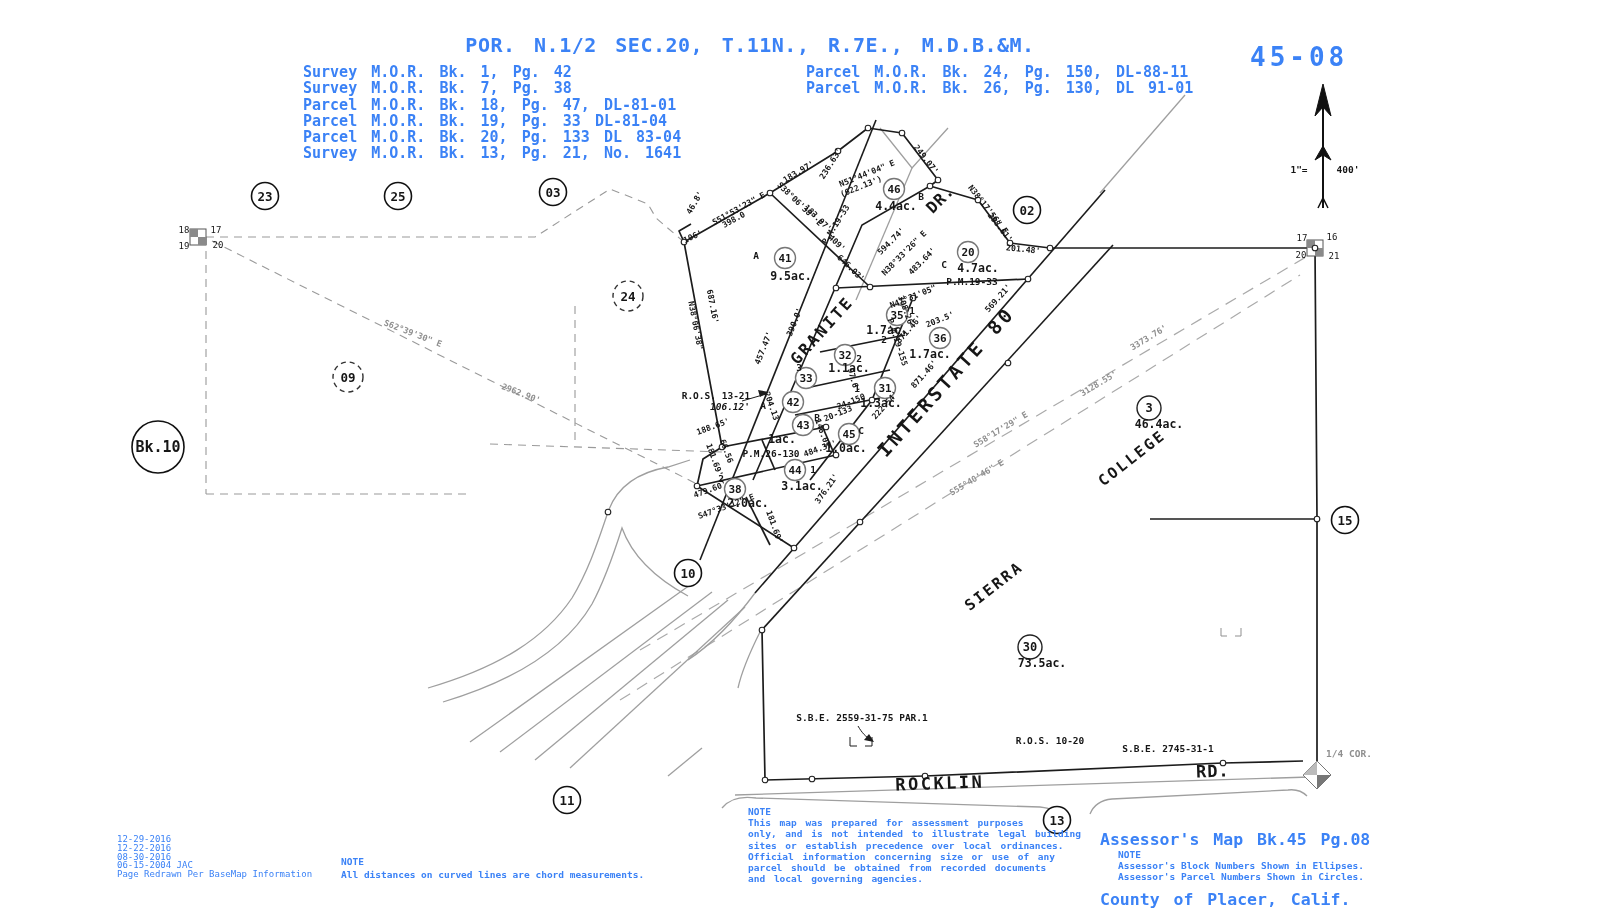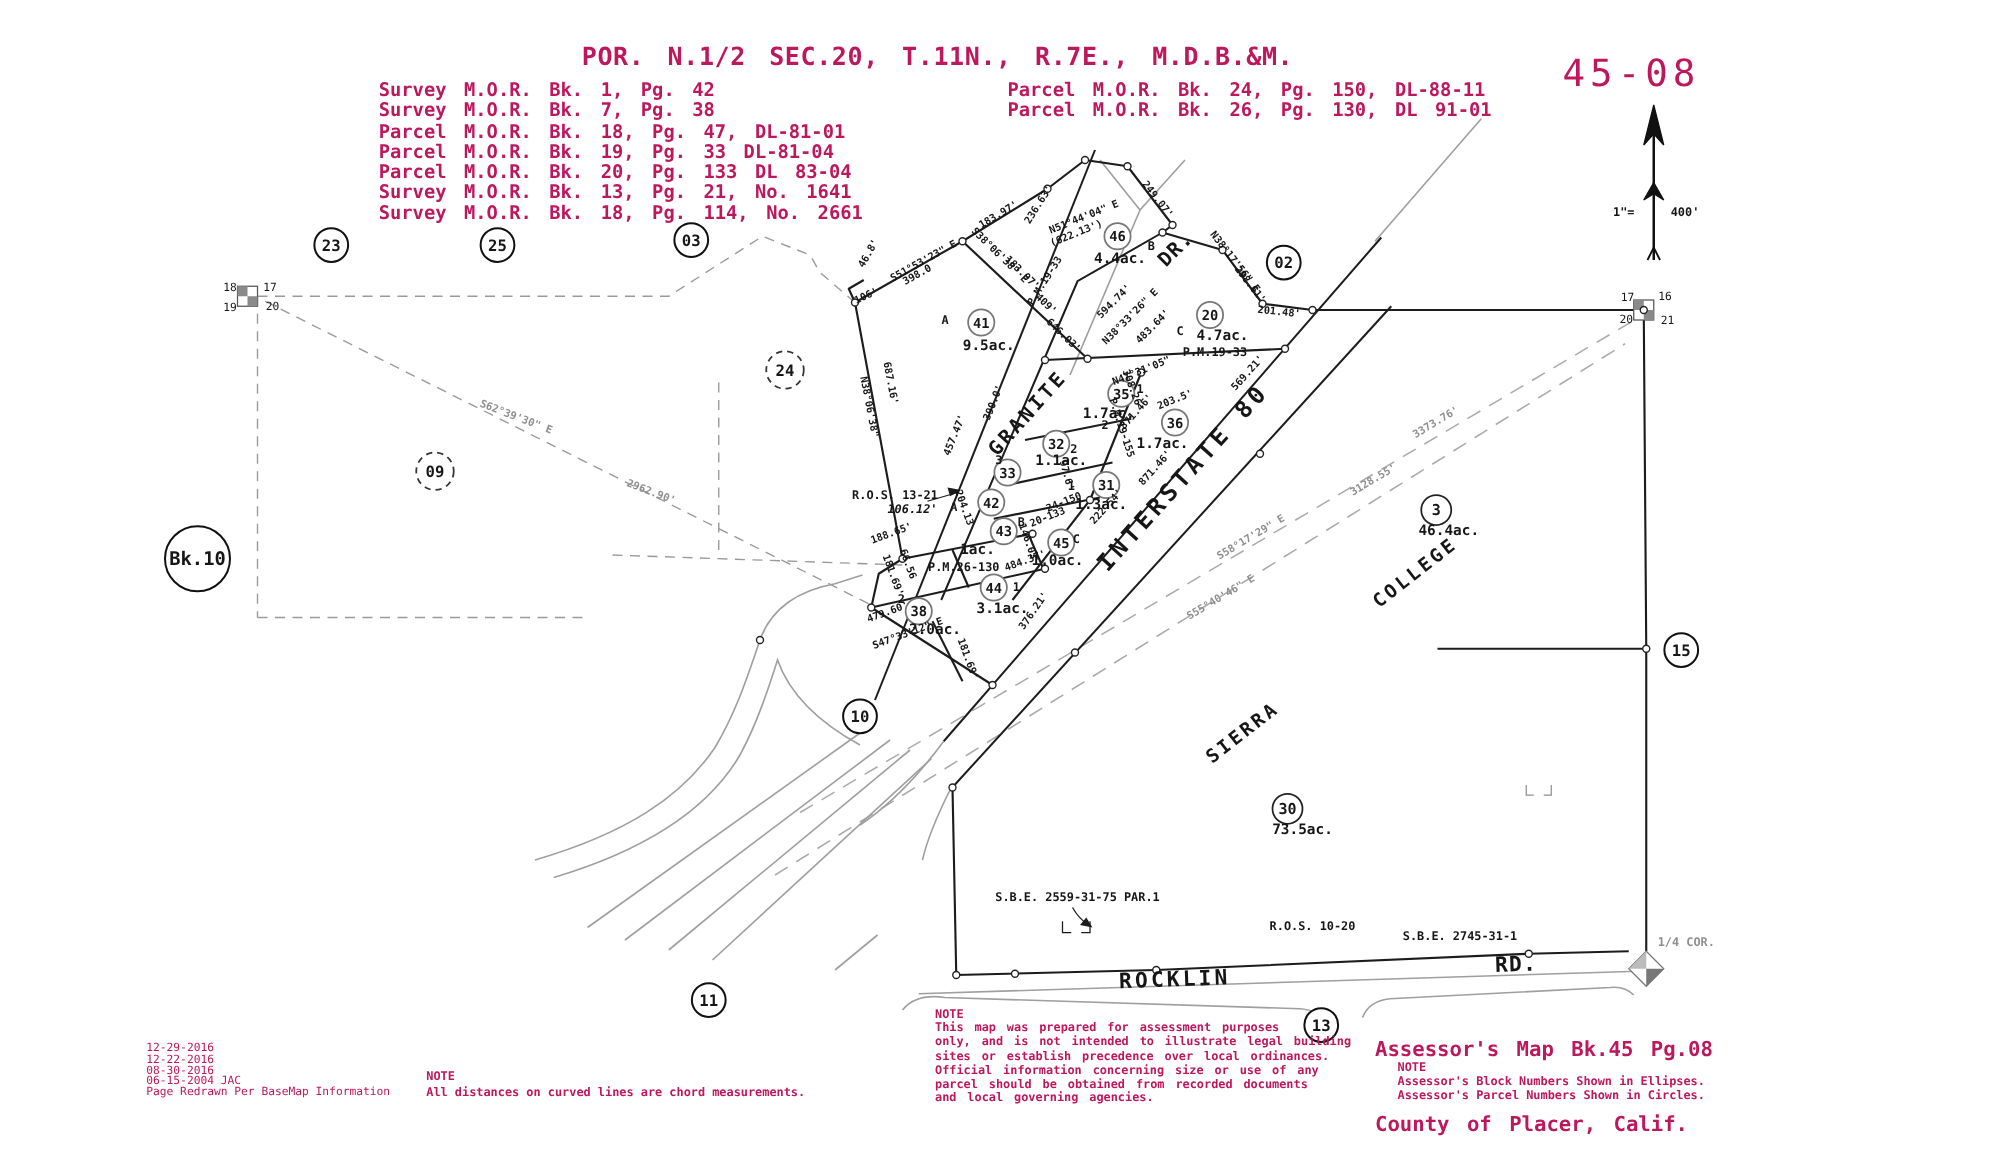--- a/index.html
+++ b/index.html
@@ -1,40 +1,40 @@
 <!DOCTYPE html>
 <html><head>
 <meta charset="utf-8">
 <style>
   html,body{margin:0;padding:0;background:#e8e8e8;}
   .page{position:relative;width:1600px;height:924px;background:#ffffff;
-        font-family:"DejaVu Sans Mono",monospace;color:#be185d;overflow:hidden;}
+        font-family:"DejaVu Sans Mono",monospace;color:#3b82f6;overflow:hidden;}
   .abs{position:absolute;white-space:pre;}
   .title{top:33px;left:300px;width:900px;text-align:center;font-size:20px;letter-spacing:.5px;word-spacing:6px;font-weight:600;}
-  .mapnum{top:42px;left:1250px;font-size:30px;letter-spacing:4px;font-weight:400;}
+  .mapnum{top:42px;left:1250px;font-size:26px;letter-spacing:4px;font-weight:700;}
   .survey-list{font-size:15px;line-height:16.3px;word-spacing:5px;font-weight:600;}
   .sl{top:64px;left:303px;}
   .sr{top:64px;left:806px;}
   .dates{top:835px;left:117px;font-size:9px;line-height:8.8px;font-weight:400;}
   .note-curved{top:855px;left:341px;font-size:9.5px;line-height:13px;font-weight:600;}
   .note-center{top:806px;left:748px;font-size:9.5px;line-height:11.2px;font-weight:600;word-spacing:3px;}
   .map-title{top:790px;left:1100px;font-size:16.5px;line-height:20px;word-spacing:4px;font-weight:600;}
   .note-numbers{top:849px;left:1118px;font-size:9.5px;line-height:11px;font-weight:600;}
   svg{position:absolute;top:0;left:0;}
   svg text{font-family:"DejaVu Sans Mono",monospace;fill:#161616;}
   text.gry{fill:#8f8f8f;}
 </style>
 </head>
 <body>
 
 <div class="page">
 
   <div class="abs title">POR. N.1/2 SEC.20, T.11N., R.7E., M.D.B.&amp;M.</div>
   <div class="abs mapnum">45-08</div>
-  <div class="abs survey-list sl"><div>Survey M.O.R. Bk. 1, Pg. 42</div><div>Survey M.O.R. Bk. 7, Pg. 38</div><div>Parcel M.O.R. Bk. 18, Pg. 47, DL-81-01</div><div>Parcel M.O.R. Bk. 19, Pg. 33 DL-81-04</div><div>Parcel M.O.R. Bk. 20, Pg. 133 DL 83-04</div><div>Survey M.O.R. Bk. 13, Pg. 21, No. 1641</div><div>Survey M.O.R. Bk. 18, Pg. 114, No. 2661</div></div>
+  <div class="abs survey-list sl"><div>Survey M.O.R. Bk. 1, Pg. 42</div><div>Survey M.O.R. Bk. 7, Pg. 38</div><div>Parcel M.O.R. Bk. 18, Pg. 47, DL-81-01</div><div>Parcel M.O.R. Bk. 19, Pg. 33 DL-81-04</div><div>Parcel M.O.R. Bk. 20, Pg. 133 DL 83-04</div><div>Survey M.O.R. Bk. 13, Pg. 21, No. 1641</div></div>
   <div class="abs survey-list sr"><div>Parcel M.O.R. Bk. 24, Pg. 150, DL-88-11</div><div>Parcel M.O.R. Bk. 26, Pg. 130, DL 91-01</div></div>
 
   <svg id="map" width="1600" height="924" viewBox="0 0 1600 924">
 
     <g stroke="#9a9a9a" stroke-width="1.1" fill="none" stroke-dasharray="8 6">
       <path d="M206,237 H535 L610,189 L648,204 L656,218 L684,242"></path>
       <path d="M206,237 V494"></path>
       <path d="M206,494 H472"></path>
       <path d="M212,241 L697,484"></path>
       <path d="M575,306 V444"></path>

